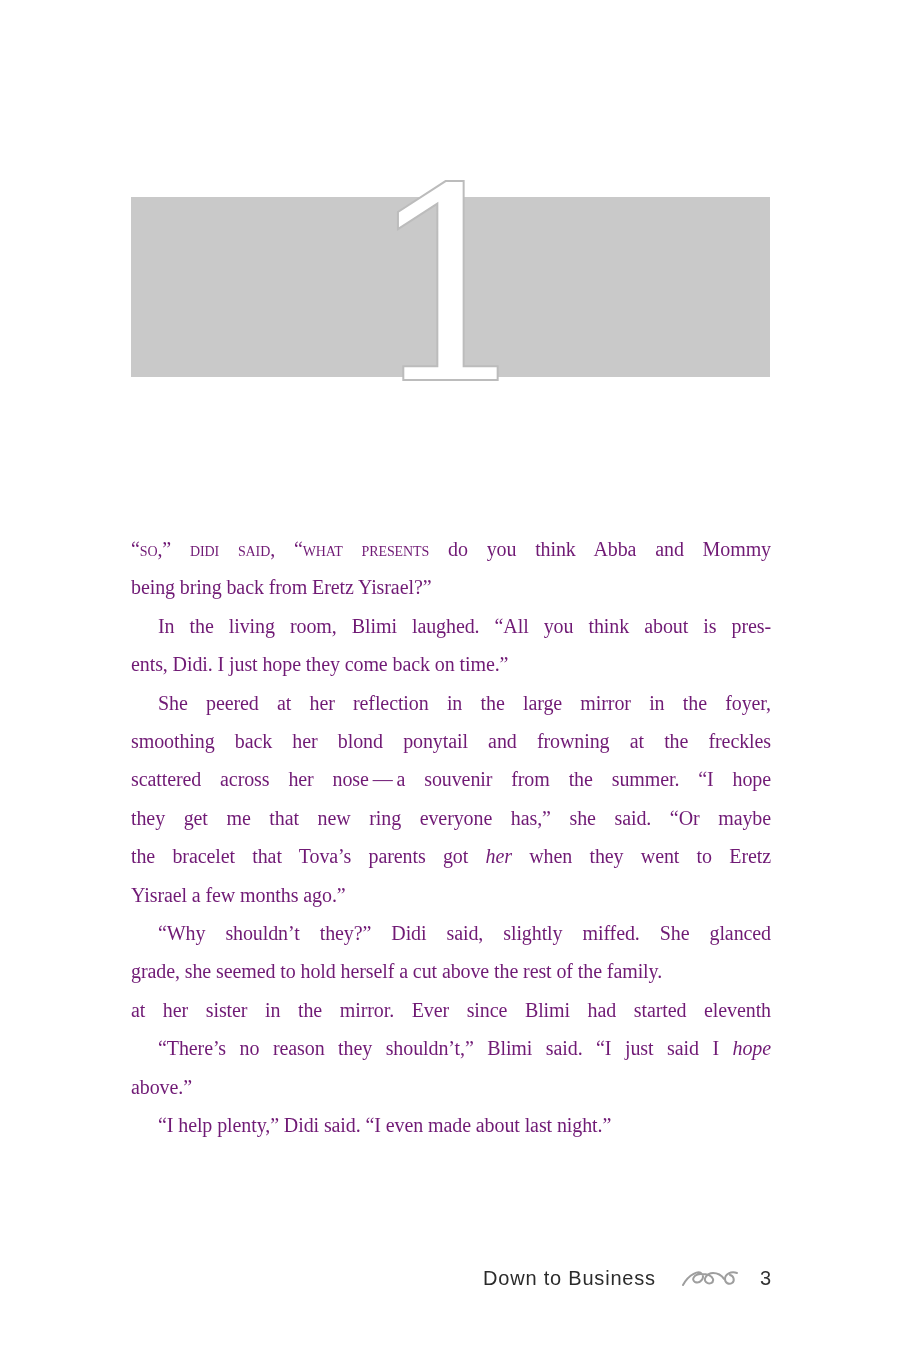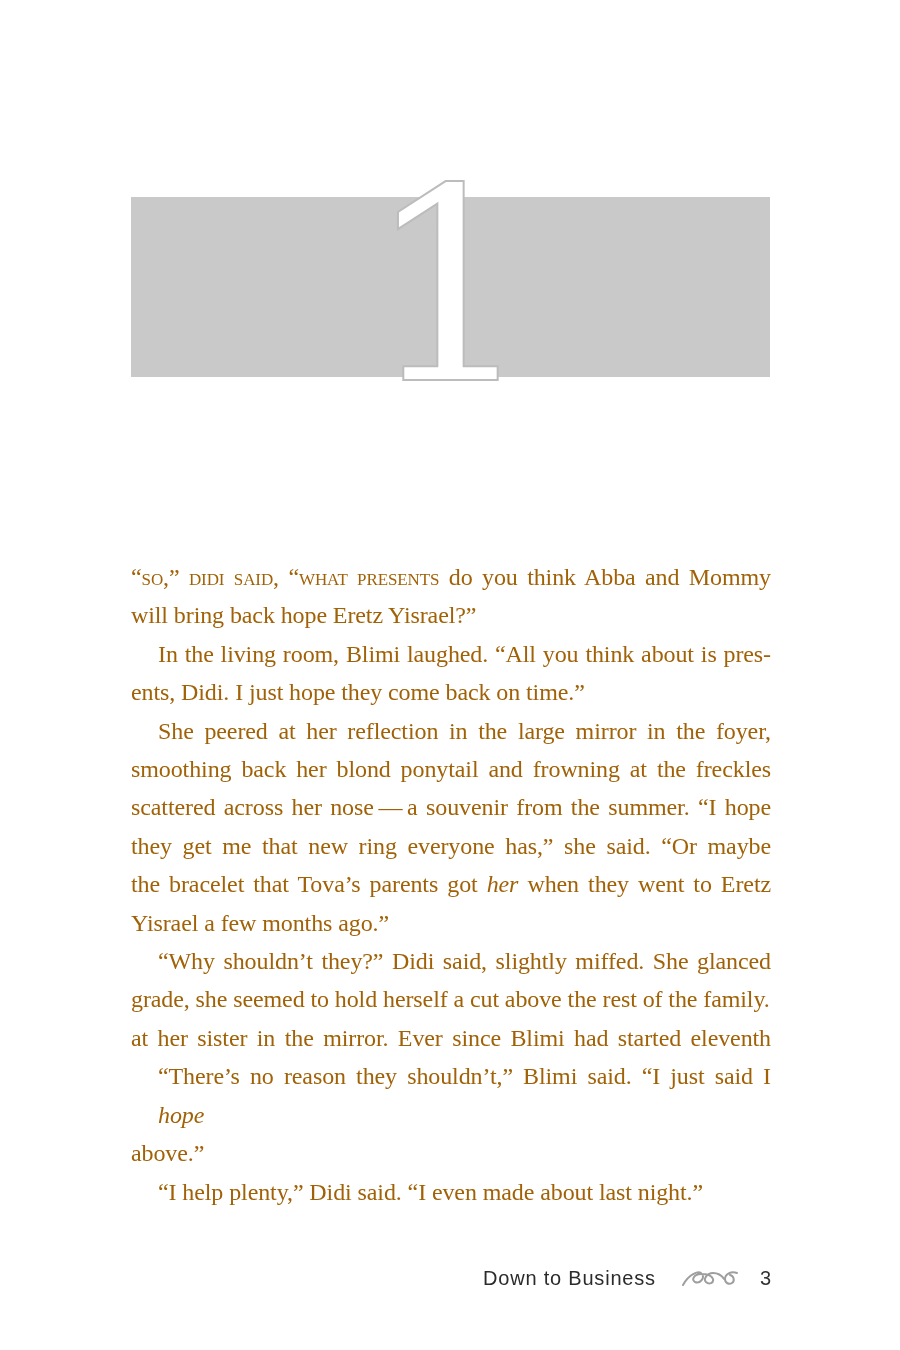--- a/index.html
+++ b/index.html
@@ -27,24 +27,24 @@
     font-size:268px;
     line-height:268px;
     font-weight:normal;
     color:#ffffff;
     -webkit-text-stroke:2px #bcbcbc;
     letter-spacing:0;
   }
   
   #bodytext{
     position:absolute;
-    left:131px;top:558px;
+    left:131px;top:530px;
     width:640px;
-    color:#a16207;
-    font-size:24px;
+    color:#701a75;
+    font-size:20px;
     letter-spacing:-0.1px;
   }
   .line{
     line-height:38.4px;
     white-space:normal;
     text-align:left;
   }
   .line.just{
     text-align:justify;
     text-align-last:justify;
@@ -84,21 +84,21 @@
 <body>
 
 <div id="page">
 
   <div id="banner"></div>
   <div id="numeral">1</div>
 
   <div id="bodytext">
       <div>
         <div class="line just"><span class="sc">“so,” didi said, “what presents</span><span> do you think Abba and Mommy</span></div>
-        <div class="line"><span>will bring back hope Eretz Yisrael?”</span></div>
+        <div class="line"><span>being bring back from Eretz Yisrael?”</span></div>
       </div>
       <div>
         <div class="line just ind"><span>In the living room, Blimi laughed. “All you think about is pres-</span></div>
         <div class="line"><span>ents, Didi. I just hope they come back on time.”</span></div>
       </div>
       <div>
         <div class="line just ind"><span>She peered at her reflection in the large mirror in the foyer,</span></div>
         <div class="line just"><span>smoothing back her blond ponytail and frowning at the freckles</span></div>
         <div class="line just"><span>scattered across her nose — a souvenir from the summer. “I hope</span></div>
         <div class="line just"><span>they get me that new ring everyone has,” she said. “Or maybe</span></div>

